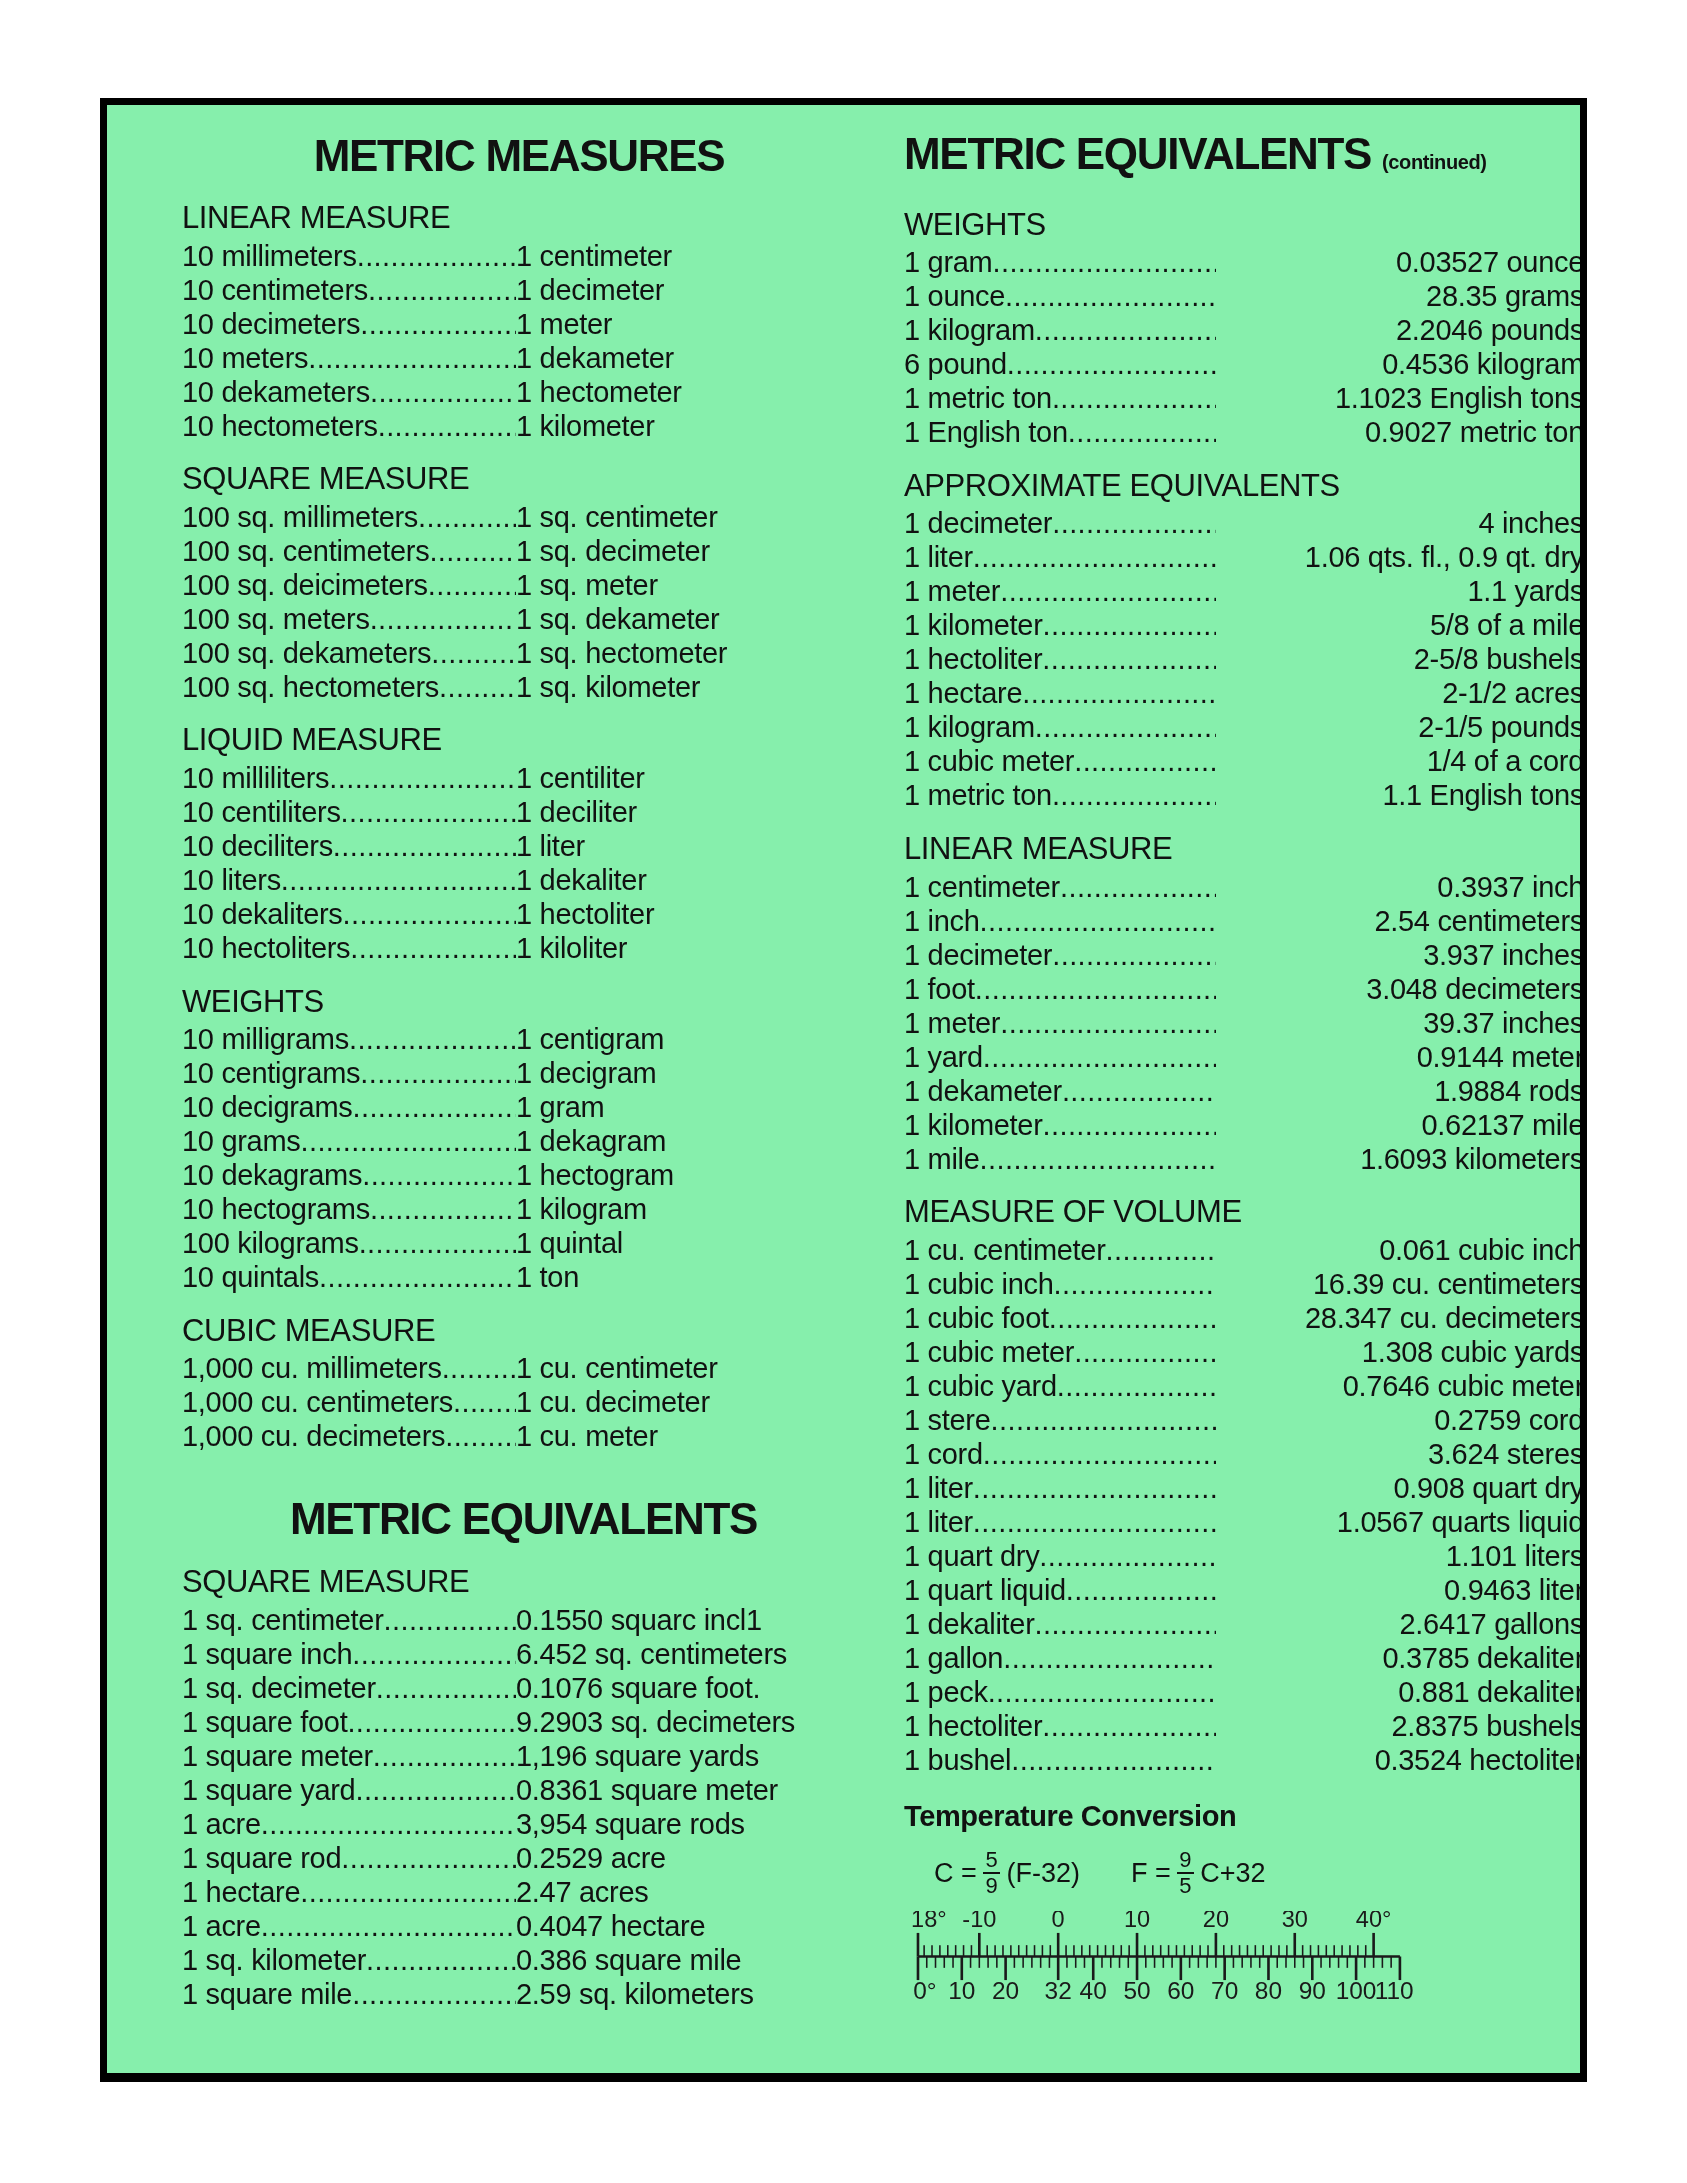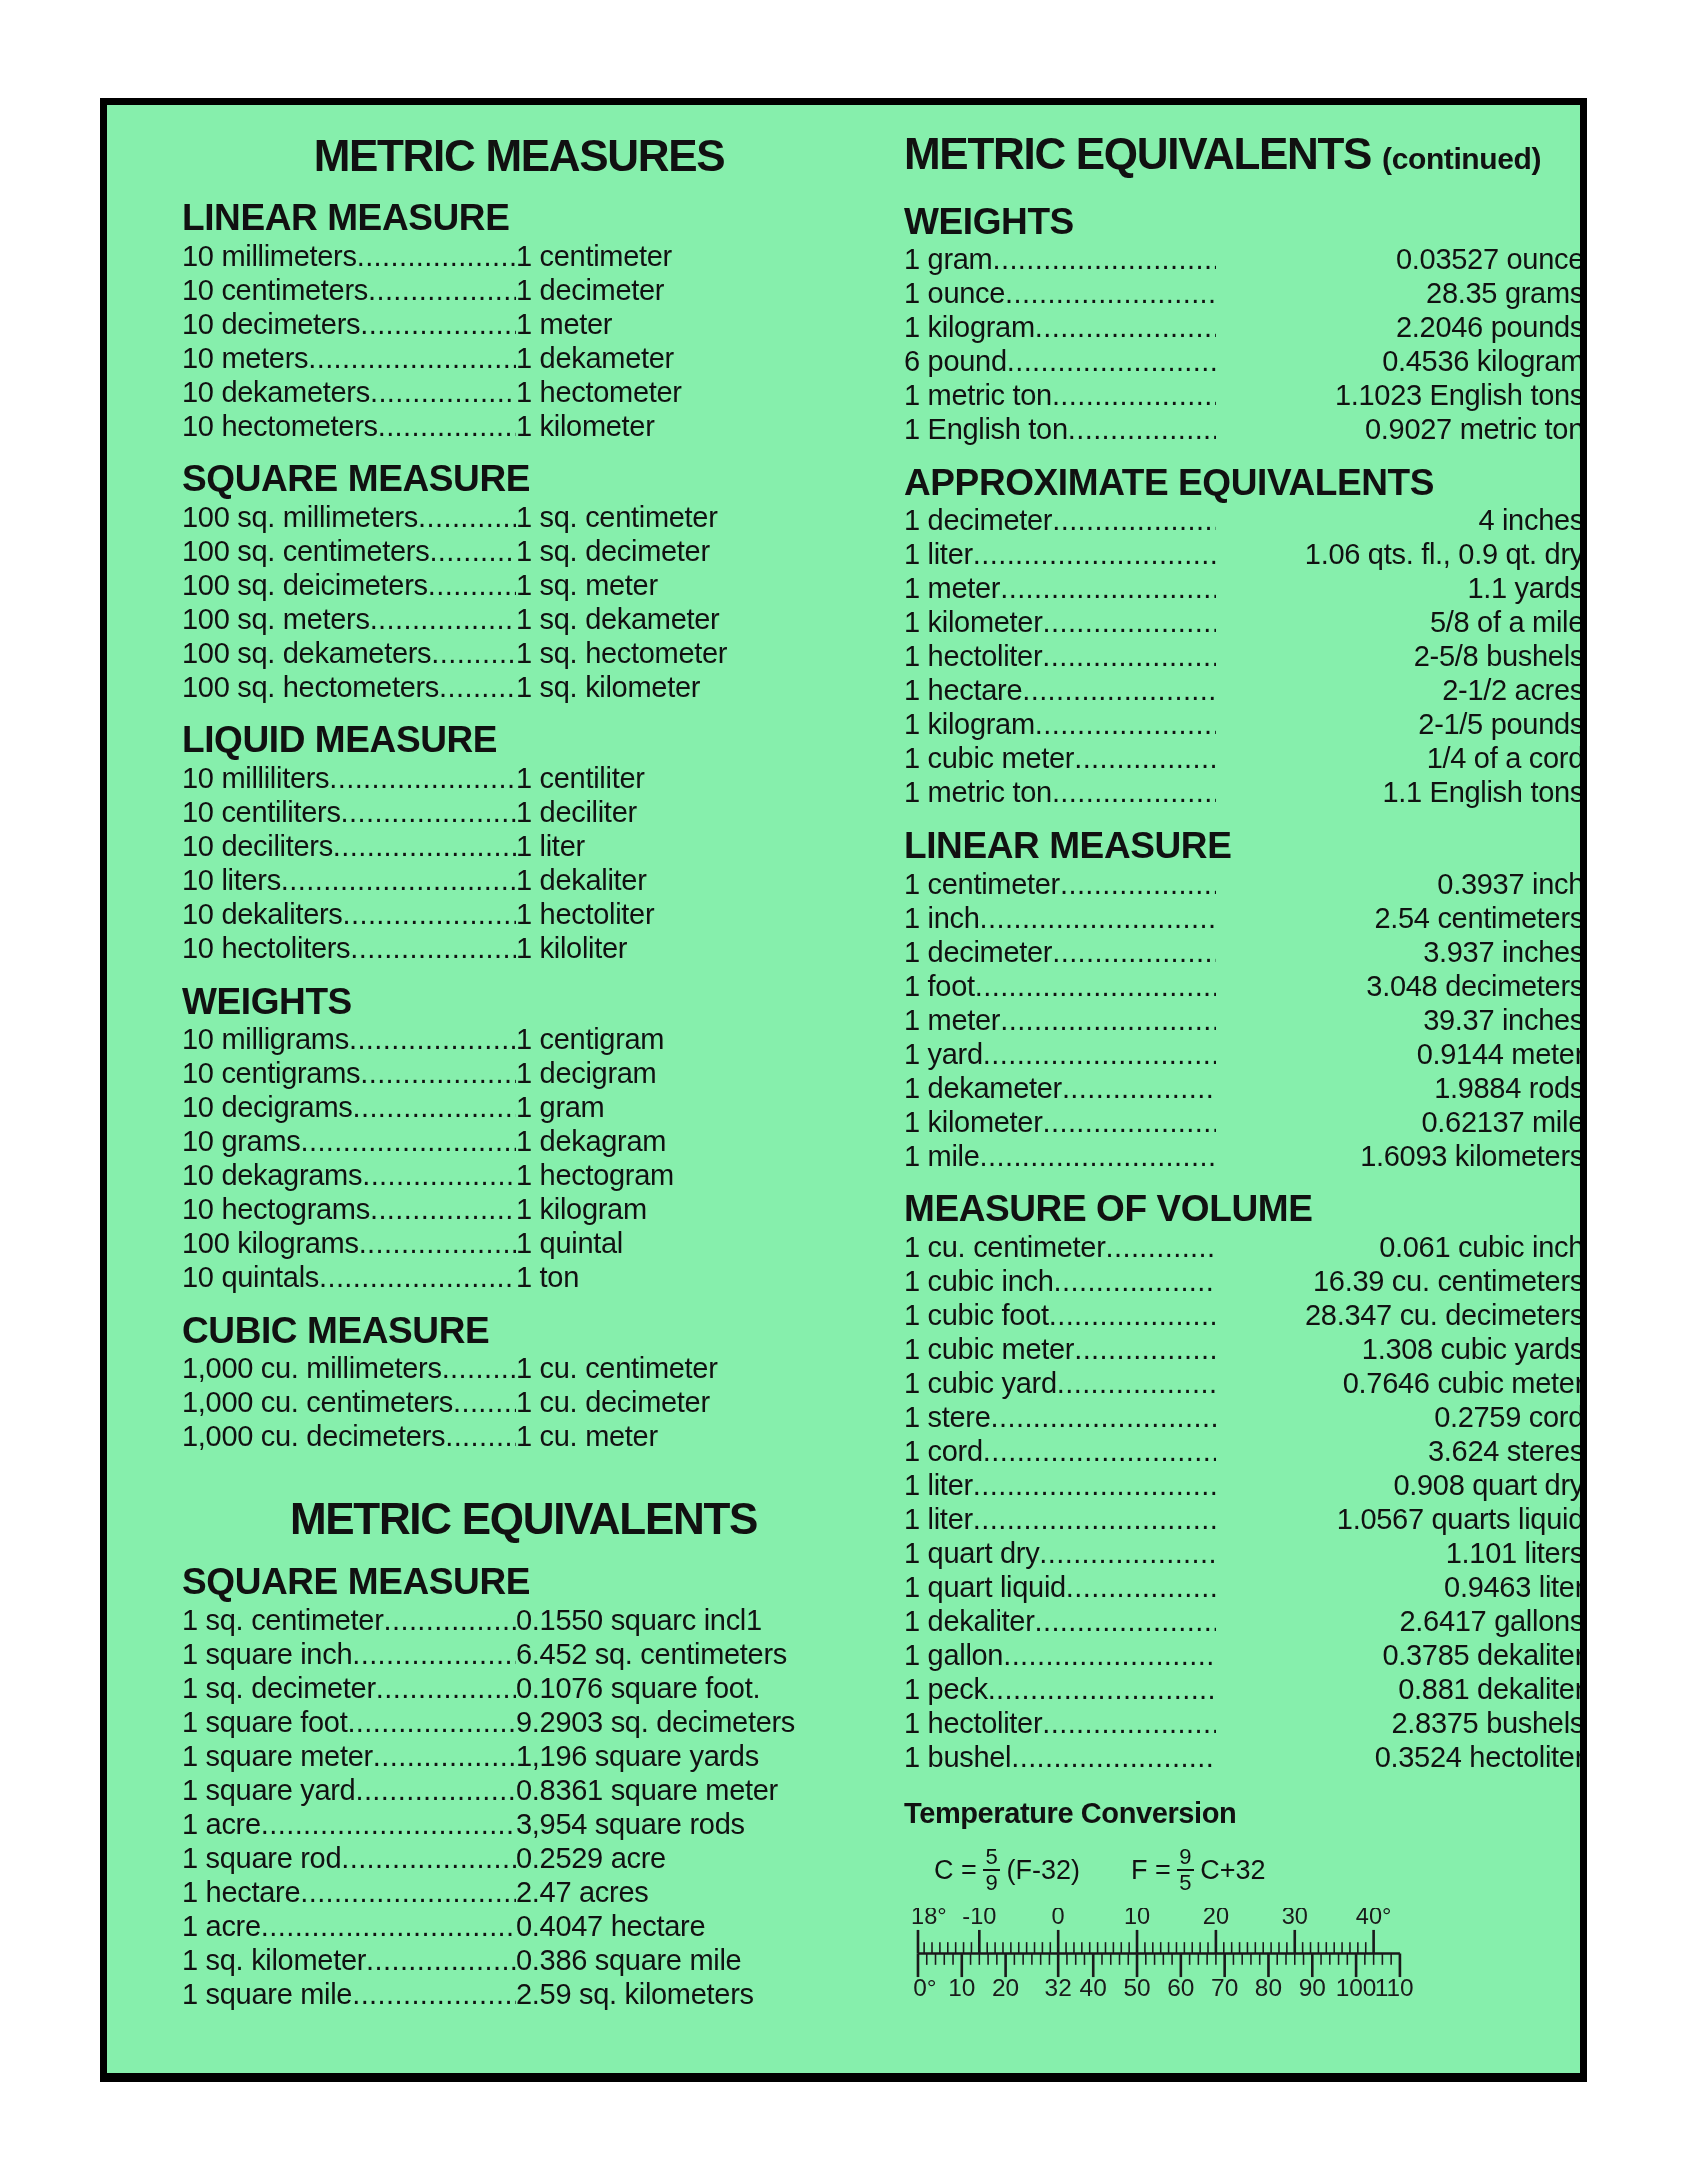--- a/index.html
+++ b/index.html
@@ -23,24 +23,24 @@
   .col-left  { left:75px;  width:622px; }
   .col-right { left:797px; width:680px; }
 
   .main-title {
     font-size:44px; font-weight:bold; letter-spacing:-1.3px;
     margin:24.5px 0 0 0; line-height:52px;
     text-align:center; padding-left:52px;
   }
   .col-right .main-title { text-align:left; padding-left:0; margin-top:23px; }
   .title2 { margin-top:40px; padding-left:61px; }
-  .title-suffix { font-size:30px; letter-spacing:-0.4px; }
+  .title-suffix { font-size:20px; letter-spacing:-0.4px; }
 
   .sec-h {
-    font-size:37px; font-weight:bold; letter-spacing:-0.4px;
+    font-size:31px; font-weight:normal; letter-spacing:-0.4px;
     margin:17.5px 0 1.7px 0; line-height:38px;
   }
   .row {
     display:flex; align-items:baseline;
     font-size:29px; line-height:34px; letter-spacing:-0.3px;
     white-space:nowrap;
   }
   .lbl { flex:0 0 auto; }
   .dots { flex:1 1 auto; min-width:0; overflow:hidden; white-space:nowrap; }
   .dots::after {

